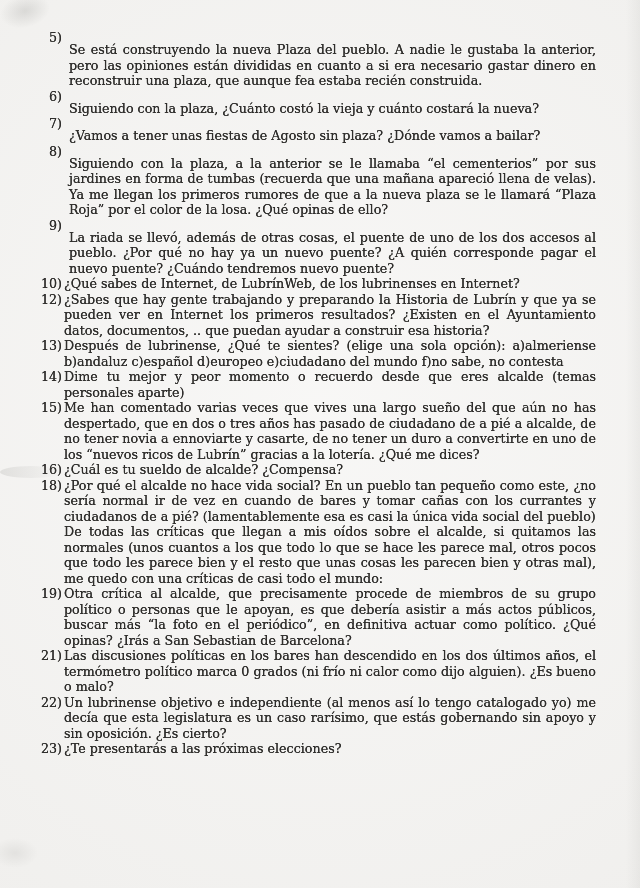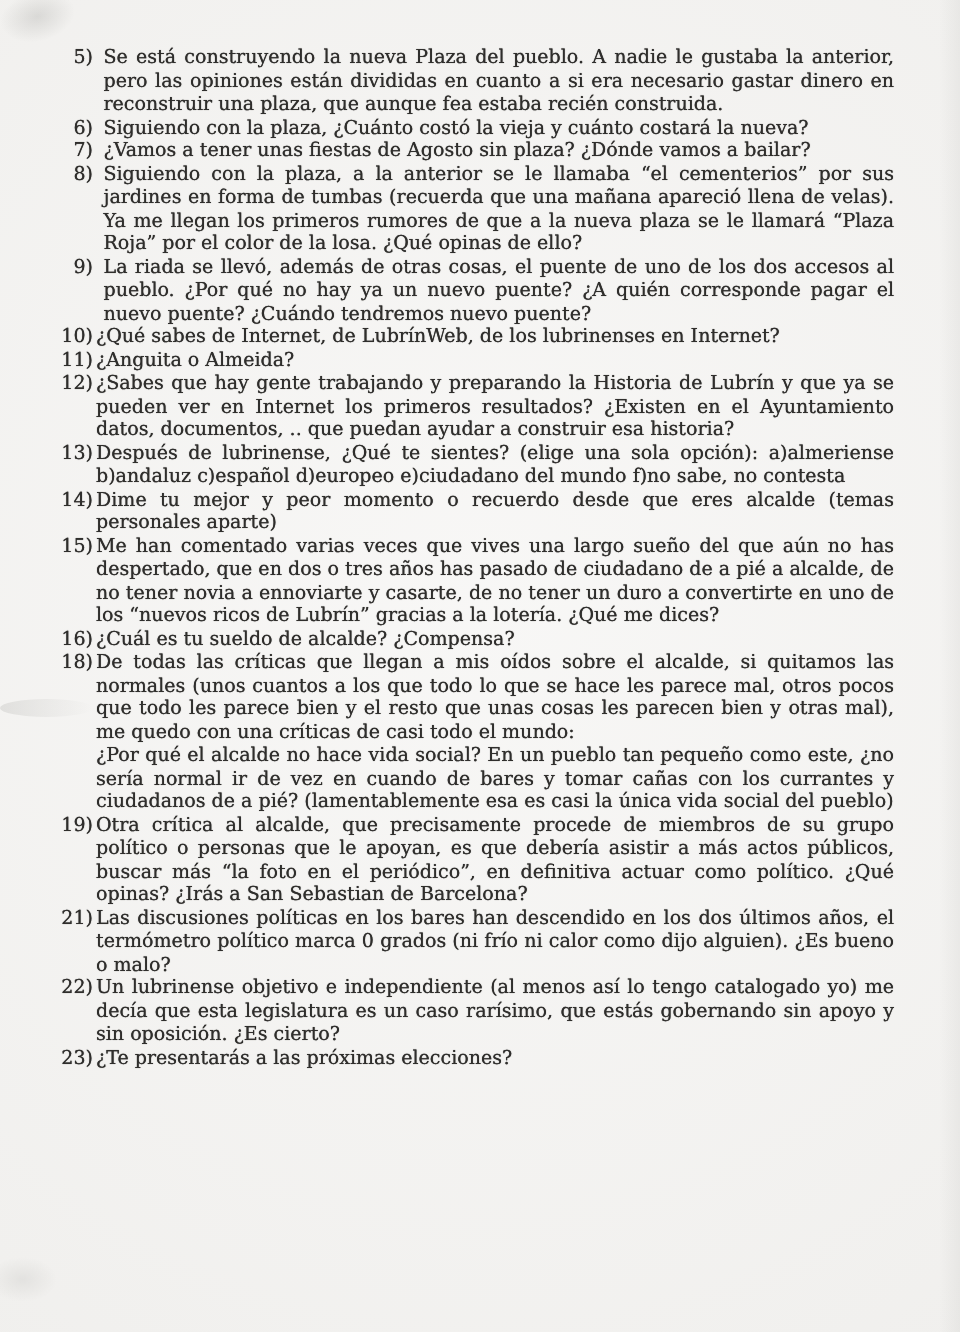--- a/index.html
+++ b/index.html
@@ -26,21 +26,21 @@
     line-height: 15.5px;
     text-shadow: 0 0 0.5px currentColor;
   }
   .q-row { display: flex; align-items: flex-start; }
   .q-num {
     flex: 0 0 27px;
     text-align: right;
     white-space: nowrap;
   }
   .q-body { flex: 1; min-width: 0; padding-left: 2px; }
-  .q-row.single .q-body { padding-left: 7px; }
+  .q-row.single .q-body { padding-left: 7px; margin-top: 12px; }
   .q-p { margin: 0; text-align: justify; }
   
   .artifact { position: absolute; pointer-events: none; }
   .corner-tl {
     left: -10px; top: -12px; width: 70px; height: 46px;
     background: radial-gradient(closest-side, rgba(120,120,116,0.20), rgba(120,120,116,0) 72%);
     transform: rotate(-14deg);
   }
   .streak-left {
     left: 0; top: 466px; width: 62px; height: 12px; border-radius: 50%;
@@ -99,26 +99,20 @@
     </div>
   </div>
 
   <div class="q-row">
     <span class="q-num">10)</span>
     <div class="q-body">
       <p class="q-p">¿Qué sabes de Internet, de LubrínWeb, de los lubrinenses en Internet?</p>
     </div>
   </div>
 
-  <div class="q-row">
-    <span class="q-num">11)</span>
-    <div class="q-body">
-      <p class="q-p">¿Anguita o Almeida?</p>
-    </div>
-  </div>
 
   <div class="q-row">
     <span class="q-num">12)</span>
     <div class="q-body">
       <p class="q-p">¿Sabes que hay gente trabajando y preparando la Historia de Lubrín y que ya se pueden ver en Internet los primeros resultados? ¿Existen en el Ayuntamiento datos, documentos, .. que puedan ayudar a construir esa historia?</p>
     </div>
   </div>
 
   <div class="q-row">
     <span class="q-num">13)</span>
@@ -145,22 +139,22 @@
     <span class="q-num">16)</span>
     <div class="q-body">
       <p class="q-p">¿Cuál es tu sueldo de alcalde? ¿Compensa?</p>
     </div>
   </div>
 
 
   <div class="q-row">
     <span class="q-num">18)</span>
     <div class="q-body">
-      <p class="q-p">De todas las críticas que llegan a mis oídos sobre el alcalde, si quitamos las normales (unos cuantos a los que todo lo que se hace les parece mal, otros pocos que todo les parece bien y el resto que unas cosas les parecen bien y otras mal), me quedo con una críticas de casi todo el mundo:</p>
-    <p class="q-p">¿Por qué el alcalde no hace vida social? En un pueblo tan pequeño como este, ¿no sería normal ir de vez en cuando de bares y tomar cañas con los currantes y ciudadanos de a pié? (lamentablemente esa es casi la única vida social del pueblo)</p>
+      <p class="q-p">¿Por qué el alcalde no hace vida social? En un pueblo tan pequeño como este, ¿no sería normal ir de vez en cuando de bares y tomar cañas con los currantes y ciudadanos de a pié? (lamentablemente esa es casi la única vida social del pueblo)</p>
+    <p class="q-p">De todas las críticas que llegan a mis oídos sobre el alcalde, si quitamos las normales (unos cuantos a los que todo lo que se hace les parece mal, otros pocos que todo les parece bien y el resto que unas cosas les parecen bien y otras mal), me quedo con una críticas de casi todo el mundo:</p>
         </div>
   </div>
 
   <div class="q-row">
     <span class="q-num">19)</span>
     <div class="q-body">
       <p class="q-p">Otra crítica al alcalde, que precisamente procede de miembros de su grupo político o personas que le apoyan, es que debería asistir a más actos públicos, buscar más “la foto en el periódico”, en definitiva actuar como político. ¿Qué opinas? ¿Irás a San Sebastian de Barcelona?</p>
     </div>
   </div>
 

